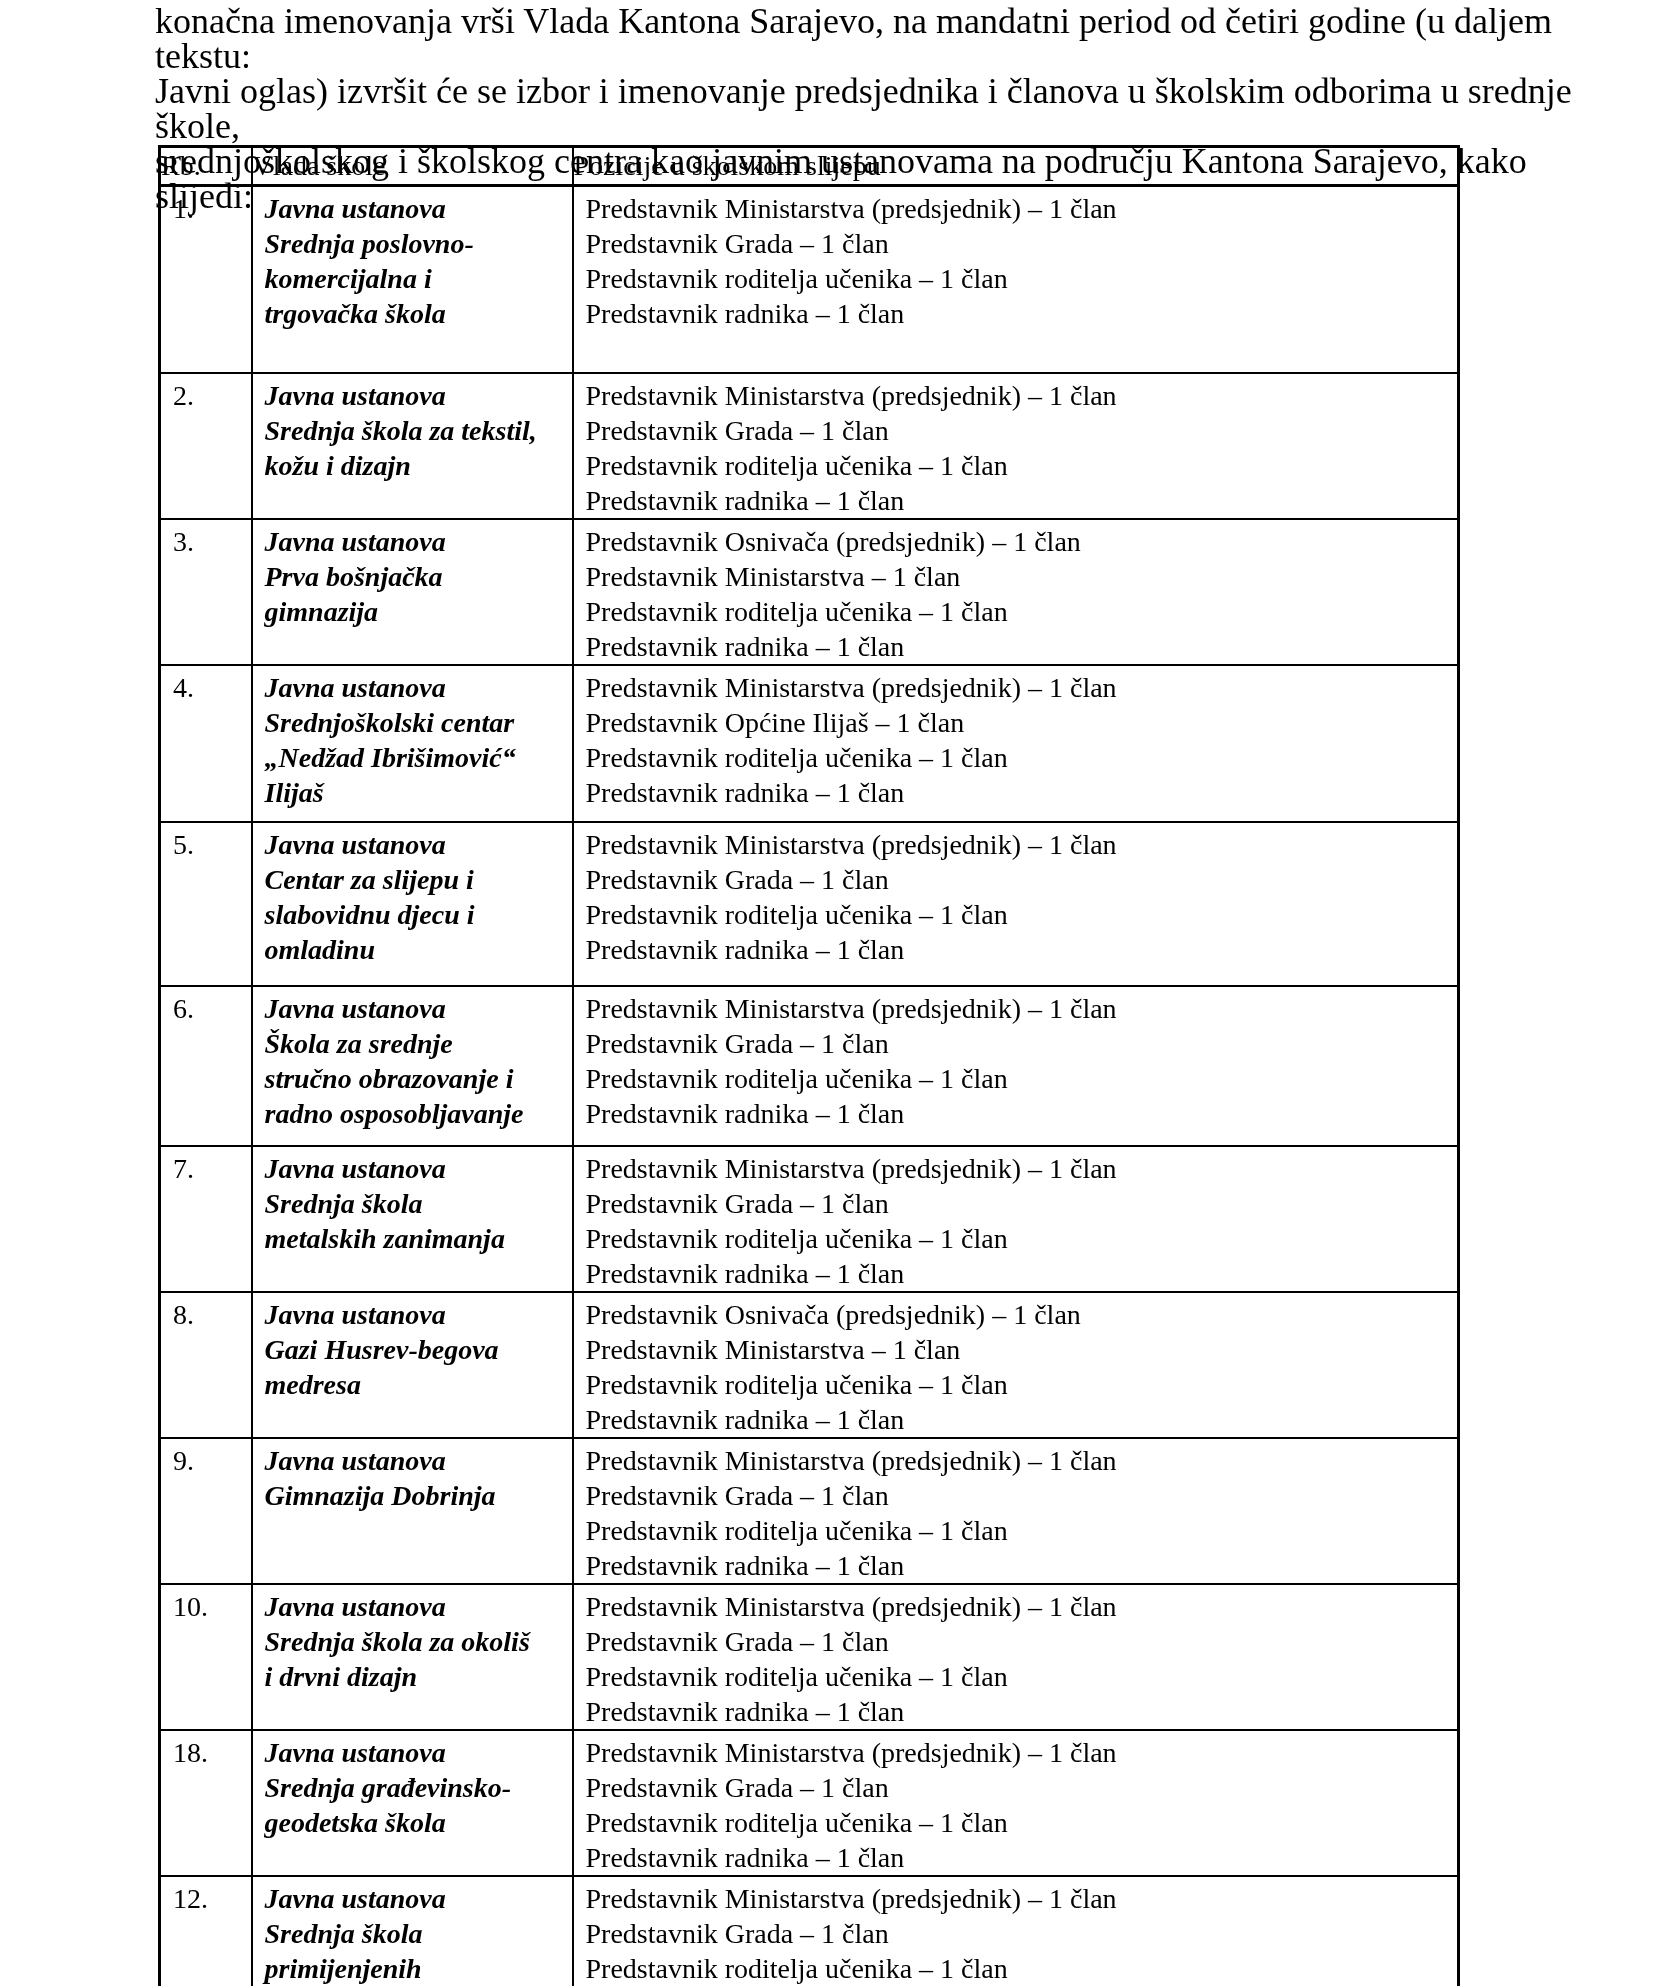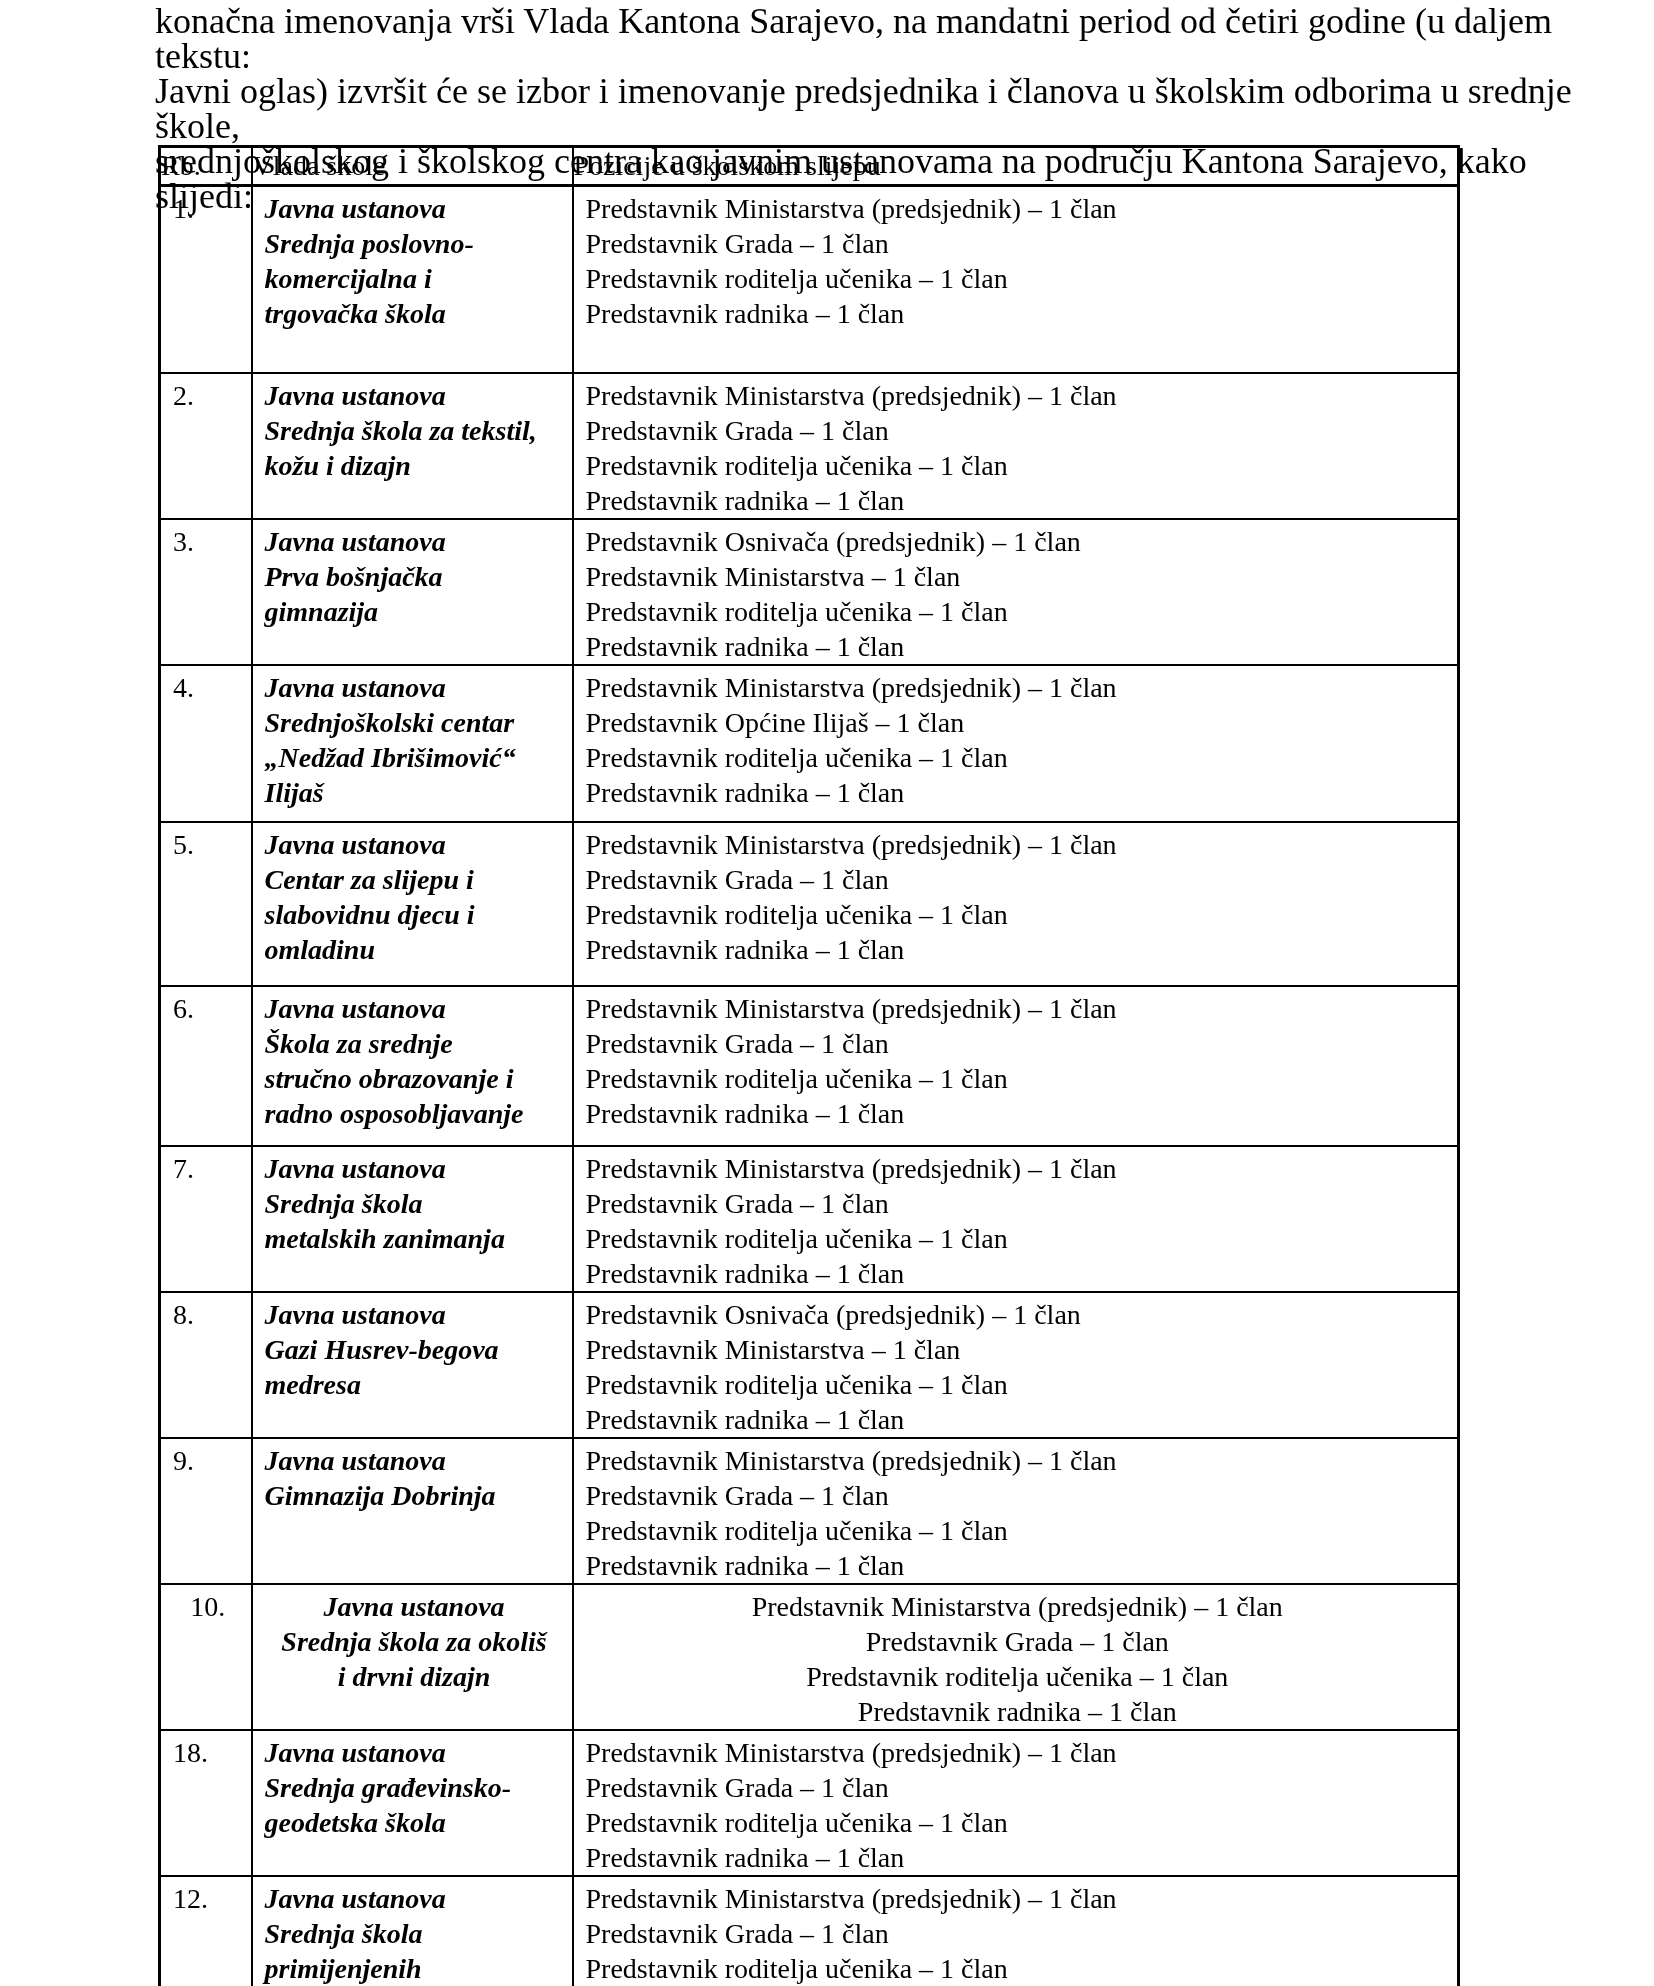--- a/index.html
+++ b/index.html
@@ -62,21 +62,21 @@
   
   tbody tr:nth-child(1)  td { height: 181px; }
   tbody tr:nth-child(2)  td { height: 120px; }
   tbody tr:nth-child(3)  td { height: 124px; }
   tbody tr:nth-child(4)  td { height: 151px; }
   tbody tr:nth-child(5)  td { height: 158px; }
   tbody tr:nth-child(6)  td { height: 154px; }
   tbody tr:nth-child(7)  td { height: 119px; }
   tbody tr:nth-child(8)  td { height: 128px; }
   tbody tr:nth-child(9)  td { height: 122px; }
-  tbody tr:nth-child(10) td { height: 121px; text-align: center; }
+  tbody tr:nth-child(10) td { height: 121px; }
   tbody tr:nth-child(11) td { height: 124px; }
   tbody tr:nth-child(12) td { height: 125px; }
   tbody tr:nth-child(13) td { height: 118px; }
 </style>
 </head>
 <body>
 
 <div class="page">
 
   <div class="intro">konačna imenovanja vrši Vlada Kantona Sarajevo, na mandatni period od četiri godine (u daljem tekstu:

